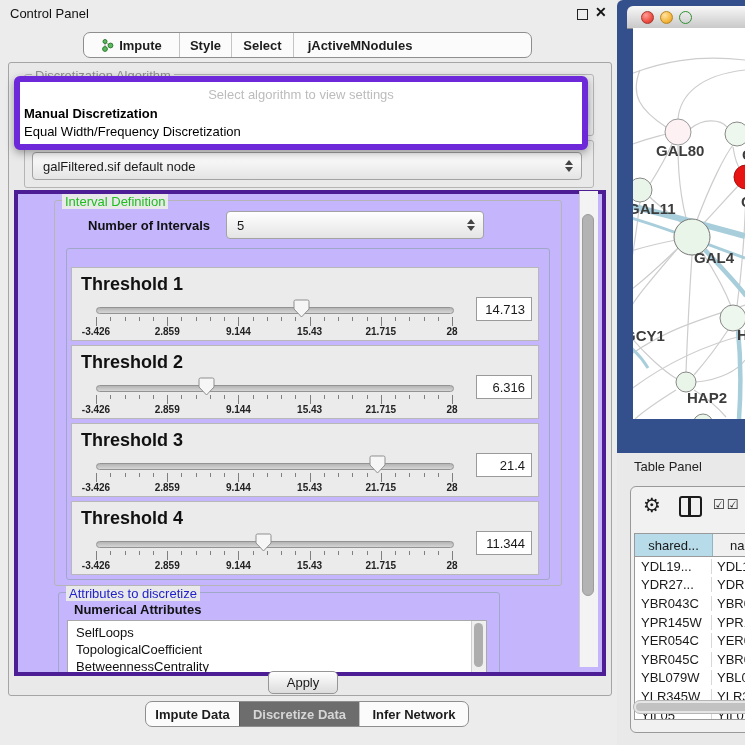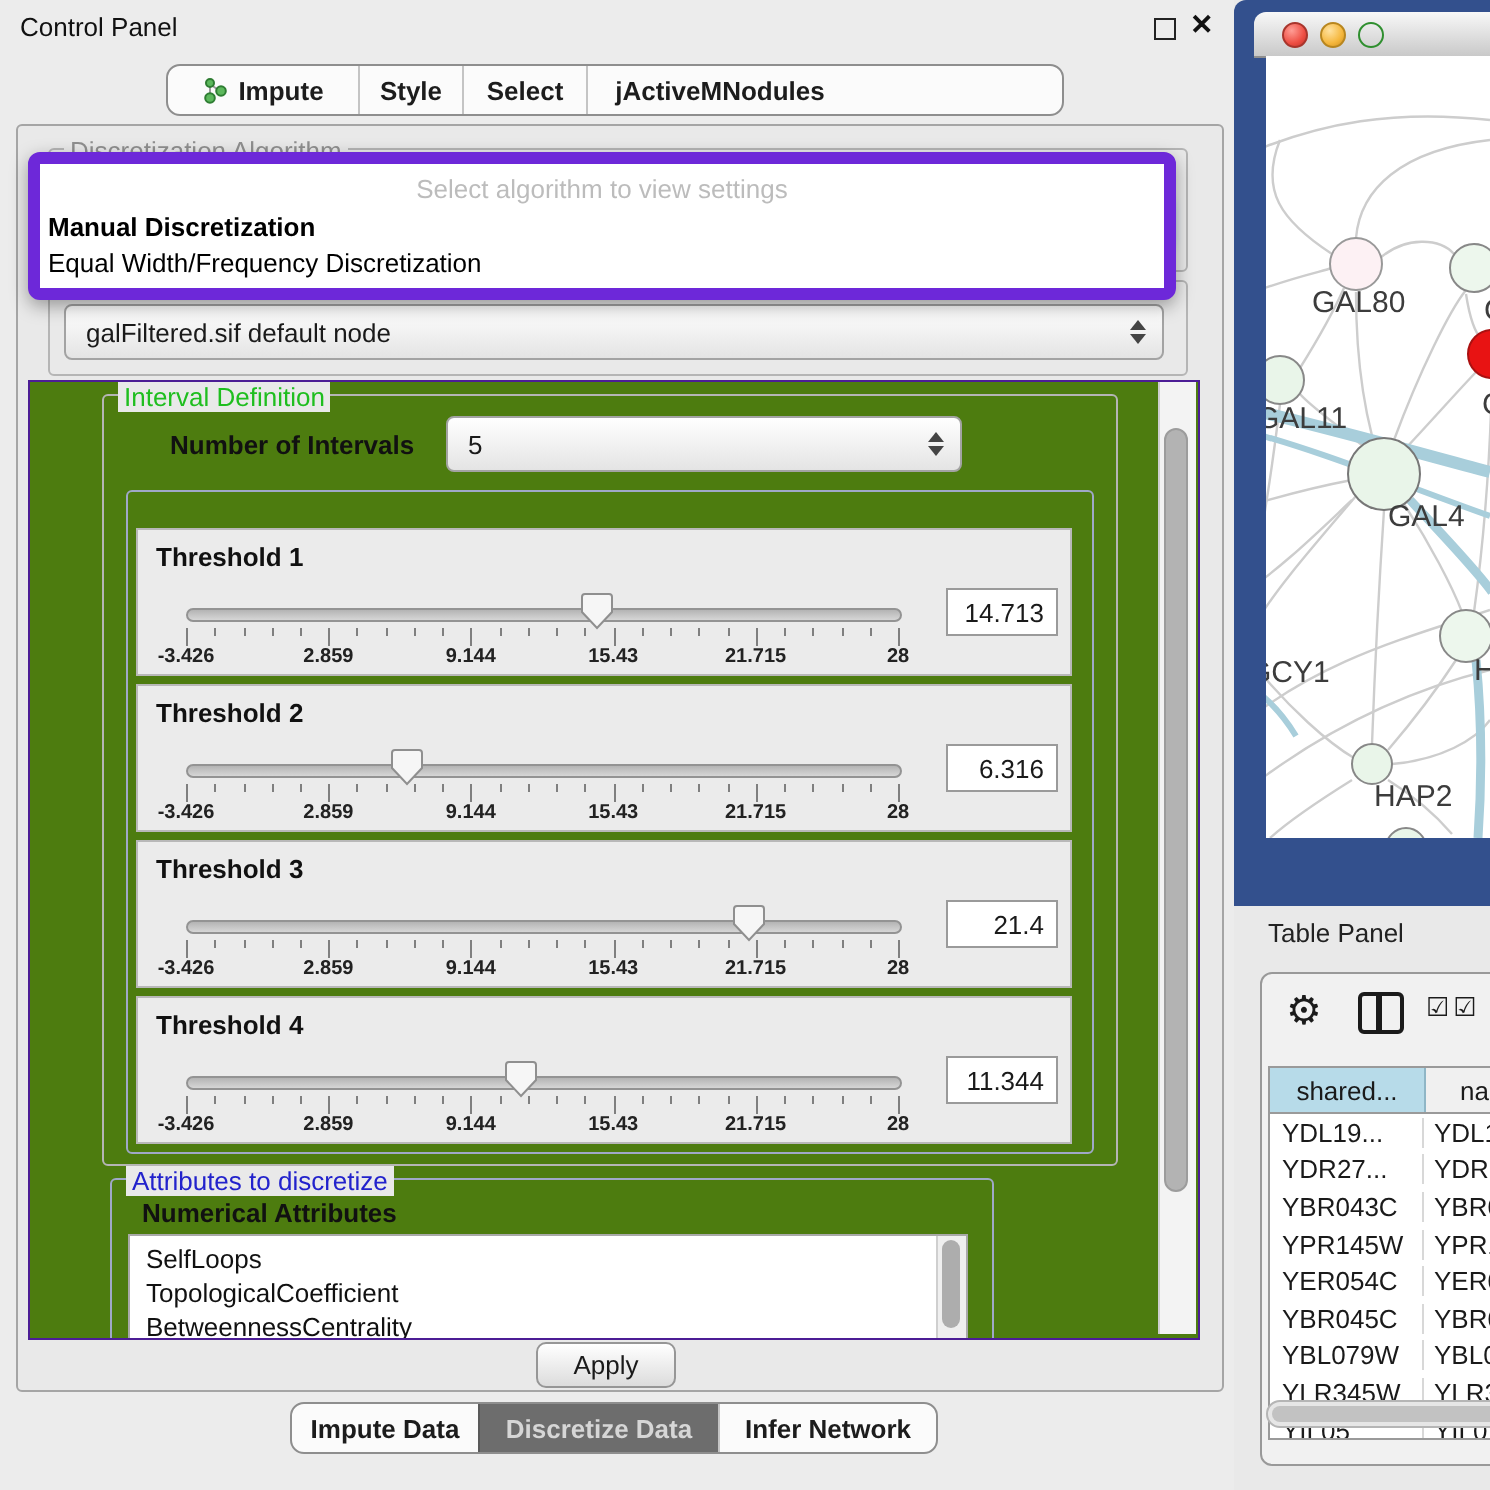--- a/index.html
+++ b/index.html
@@ -24,44 +24,44 @@
          background:linear-gradient(#ffffff,#e4e4e4);font-size:13px;display:flex;align-items:center;}
   .combo .txt{padding-left:10px;flex:1;}
   .stepper{width:12px;margin-right:6px;display:flex;flex-direction:column;align-items:center;gap:2px;}
   .stepper .up{width:0;height:0;border-left:4px solid transparent;border-right:4px solid transparent;border-bottom:5px solid #444;}
   .stepper .dn{width:0;height:0;border-left:4px solid transparent;border-right:4px solid transparent;border-top:5px solid #444;}
   .focus-combo{border:2px solid #6f9ddf;box-shadow:0 0 5px #7aa8e8;background:#fff;border-radius:5px;}
   .popup{left:14px;top:76px;width:562px;height:62px;background:#fff;border:6px solid #6d28d9;
          border-radius:6px;box-shadow:0 3px 9px rgba(0,0,0,.35);}
   .popup .prompt{position:absolute;top:5px;left:0;right:0;text-align:center;color:#bcbcbc;font-size:13px;}
   .popup .opt{position:absolute;left:4px;font-size:13px;color:#000;white-space:nowrap;}
-  .scrollpane{left:14px;top:190px;width:584px;height:478px;border:1px solid #4c1d95;
-              background:#4d7c0f;overflow:hidden;}
+  .scrollpane{left:14px;top:190px;width:584px;height:478px;border:4px solid #4c1d95;
+              background:#c4b5fd;overflow:hidden;}
   .vtrack{left:579px;top:191px;width:18px;height:476px;background:#f3f3f3;border-left:1px solid #cfcfcf;}
   .vthumb{left:582px;top:214px;width:12px;height:382px;background:#b3b3b3;border:1px solid #9c9c9c;border-radius:6px;box-sizing:border-box;}
   .bold13{font-size:13px;font-weight:bold;color:#111;}
   .thresh-box{position:absolute;left:53px;width:468px;height:74px;border:1px solid #b8b8b8;background:#ebebeb;box-sizing:border-box;}
-  .thresh-label{position:absolute;left:9px;top:6px;font-size:13px;font-weight:bold;color:#111;}
+  .thresh-label{position:absolute;left:9px;top:6px;font-size:18px;font-weight:bold;color:#111;}
   .track{position:absolute;left:24px;top:39px;width:356px;height:5px;background:linear-gradient(#b4b4b4,#d6d6d6);
          border:1px solid #939393;border-radius:4px;}
   .tick{position:absolute;width:1px;background:#7f7f7f;}
   .ticklabel{position:absolute;width:60px;text-align:center;font-size:10px;font-weight:bold;color:#222;}
   .valuebox{position:absolute;left:404px;top:29px;width:56px;height:24px;background:#fff;border:1px solid #9a9a9a;
             font-size:13px;display:flex;align-items:center;justify-content:flex-end;padding-right:6px;box-sizing:border-box;}
   .listbox{position:absolute;background:#fff;border:1px solid #a9a9a9;}
   .listitem{font-size:13px;color:#111;padding-left:8px;line-height:17px;white-space:nowrap;}
   .btn{position:absolute;border:1px solid #969696;border-radius:5px;background:linear-gradient(#ffffff,#dcdcdc);
        font-size:13px;display:flex;align-items:center;justify-content:center;}
   
   .right-region{left:617px;top:0;width:128px;height:745px;background:#e9e9e9;overflow:hidden;}
   .netwin{position:absolute;left:0;top:0;width:128px;height:453px;background:#33508d;border-top-left-radius:6px;}
   .mactitle{position:absolute;left:10px;top:6px;width:118px;height:22px;border-top-left-radius:6px;
             background:linear-gradient(#f8f8f8,#c9c9c9);border-bottom:1px solid #8f8f8f;}
   .light{position:absolute;width:13px;height:13px;border-radius:50%;box-sizing:border-box;}
-  .canvas{position:absolute;left:16px;top:28px;width:112px;height:391px;background:#fff;overflow:hidden;}
+  .canvas{position:absolute;left:16px;top:28px;width:112px;height:391px;background:#fff;overflow:hidden;font-weight:bold;}
   .tp-title{position:absolute;left:17px;top:459px;font-size:13px;color:#222;}
   .tp-panel{position:absolute;left:13px;top:486px;width:130px;height:247px;background:#f1f1f1;
             border:1px solid #999;border-radius:6px 0 0 6px;box-sizing:border-box;}
   .colicon{position:absolute;width:19px;height:17px;border:2.5px solid #1b1b1b;border-radius:3px;}
   .colicon span{position:absolute;left:7px;top:0;width:2.5px;height:100%;background:#1b1b1b;}
   .tp-table{position:absolute;left:3px;top:46px;width:126px;height:185px;background:#fff;border:1px solid #9a9a9a;overflow:hidden;}
   .tp-header{display:flex;height:22px;border-bottom:1px solid #9a9a9a;font-size:13px;}
   .tp-h1{width:77px;background:#b7dbe9;border-right:1px solid #8fb6c6;display:flex;align-items:center;justify-content:center;}
   .tp-h2{flex:1;background:#f0f0f0;display:flex;align-items:center;padding-left:17px;}
   .tp-row{display:flex;height:18.6px;font-size:13px;align-items:center;}

